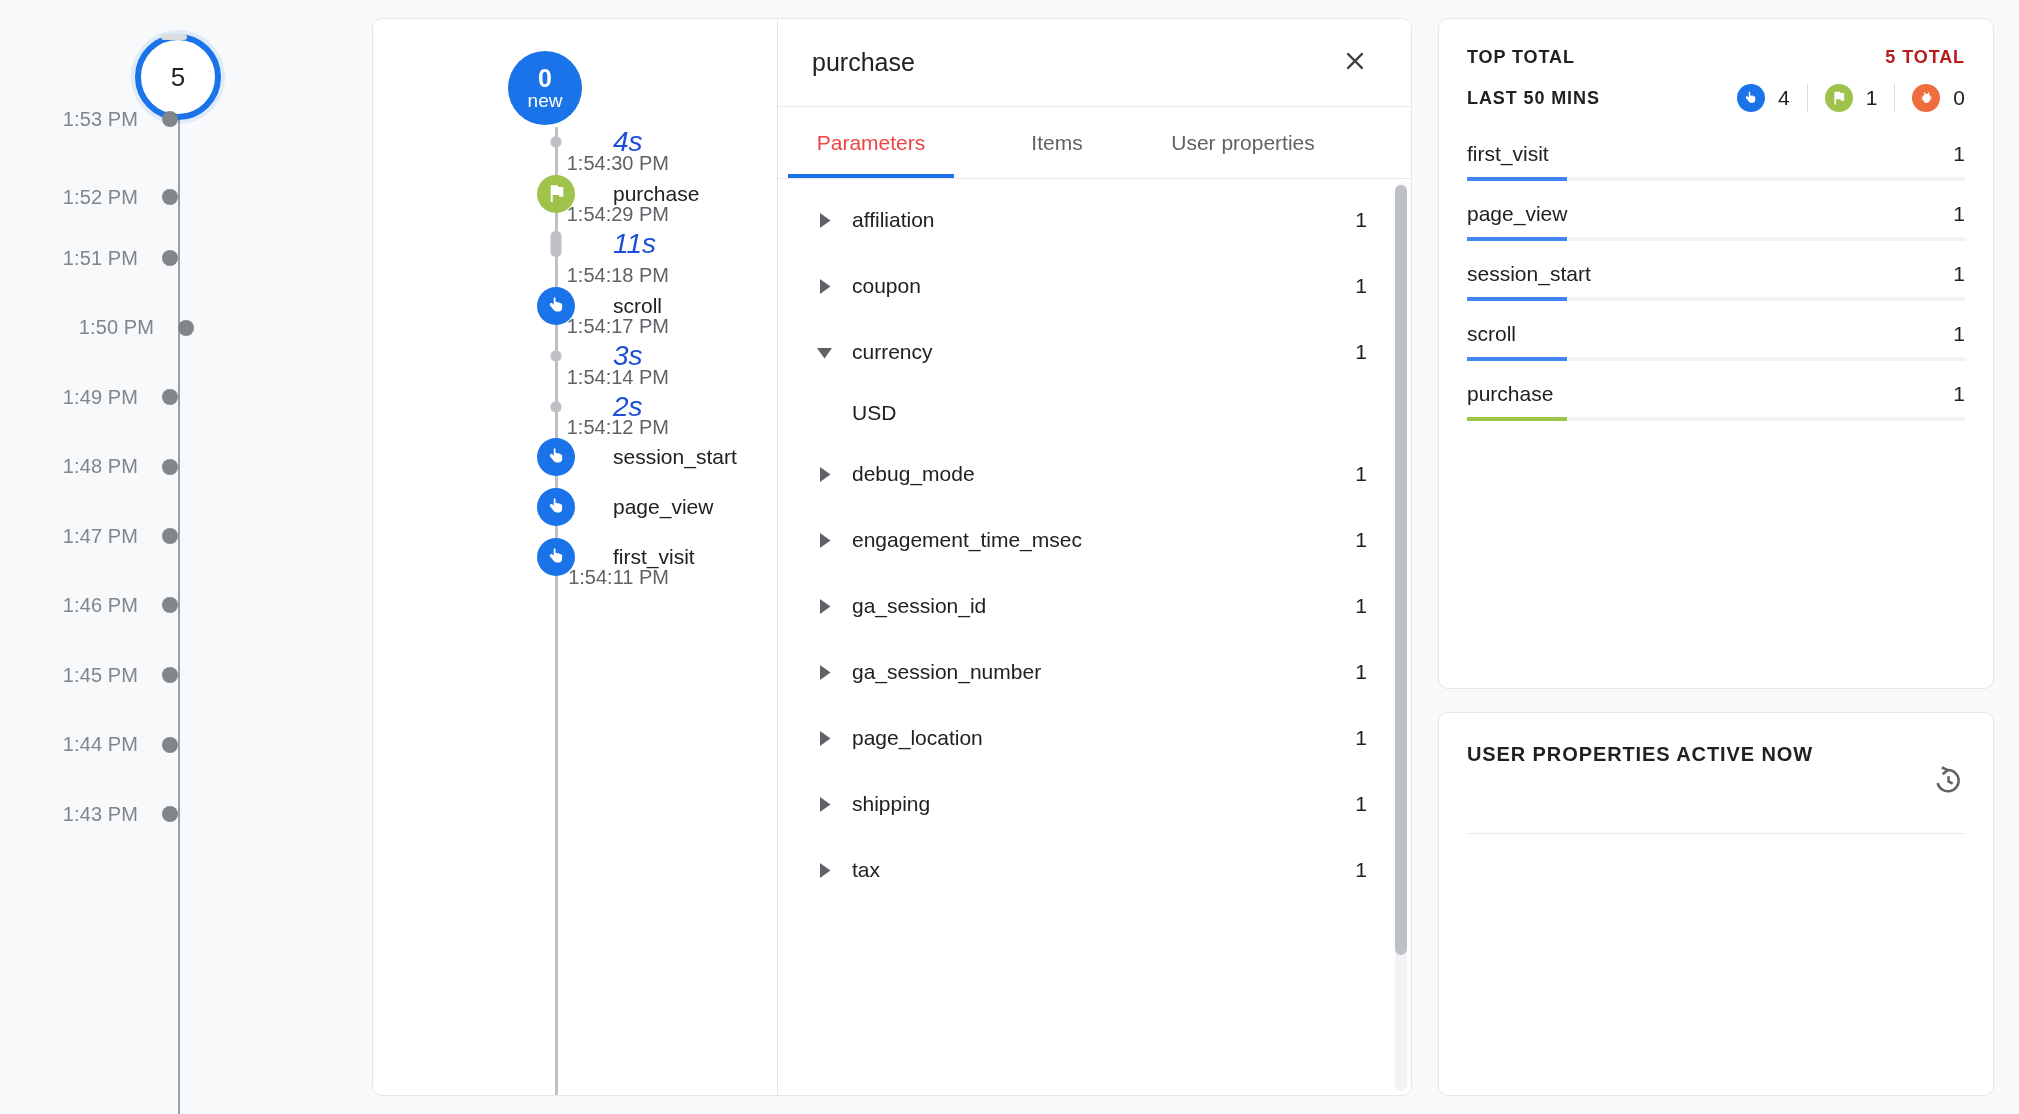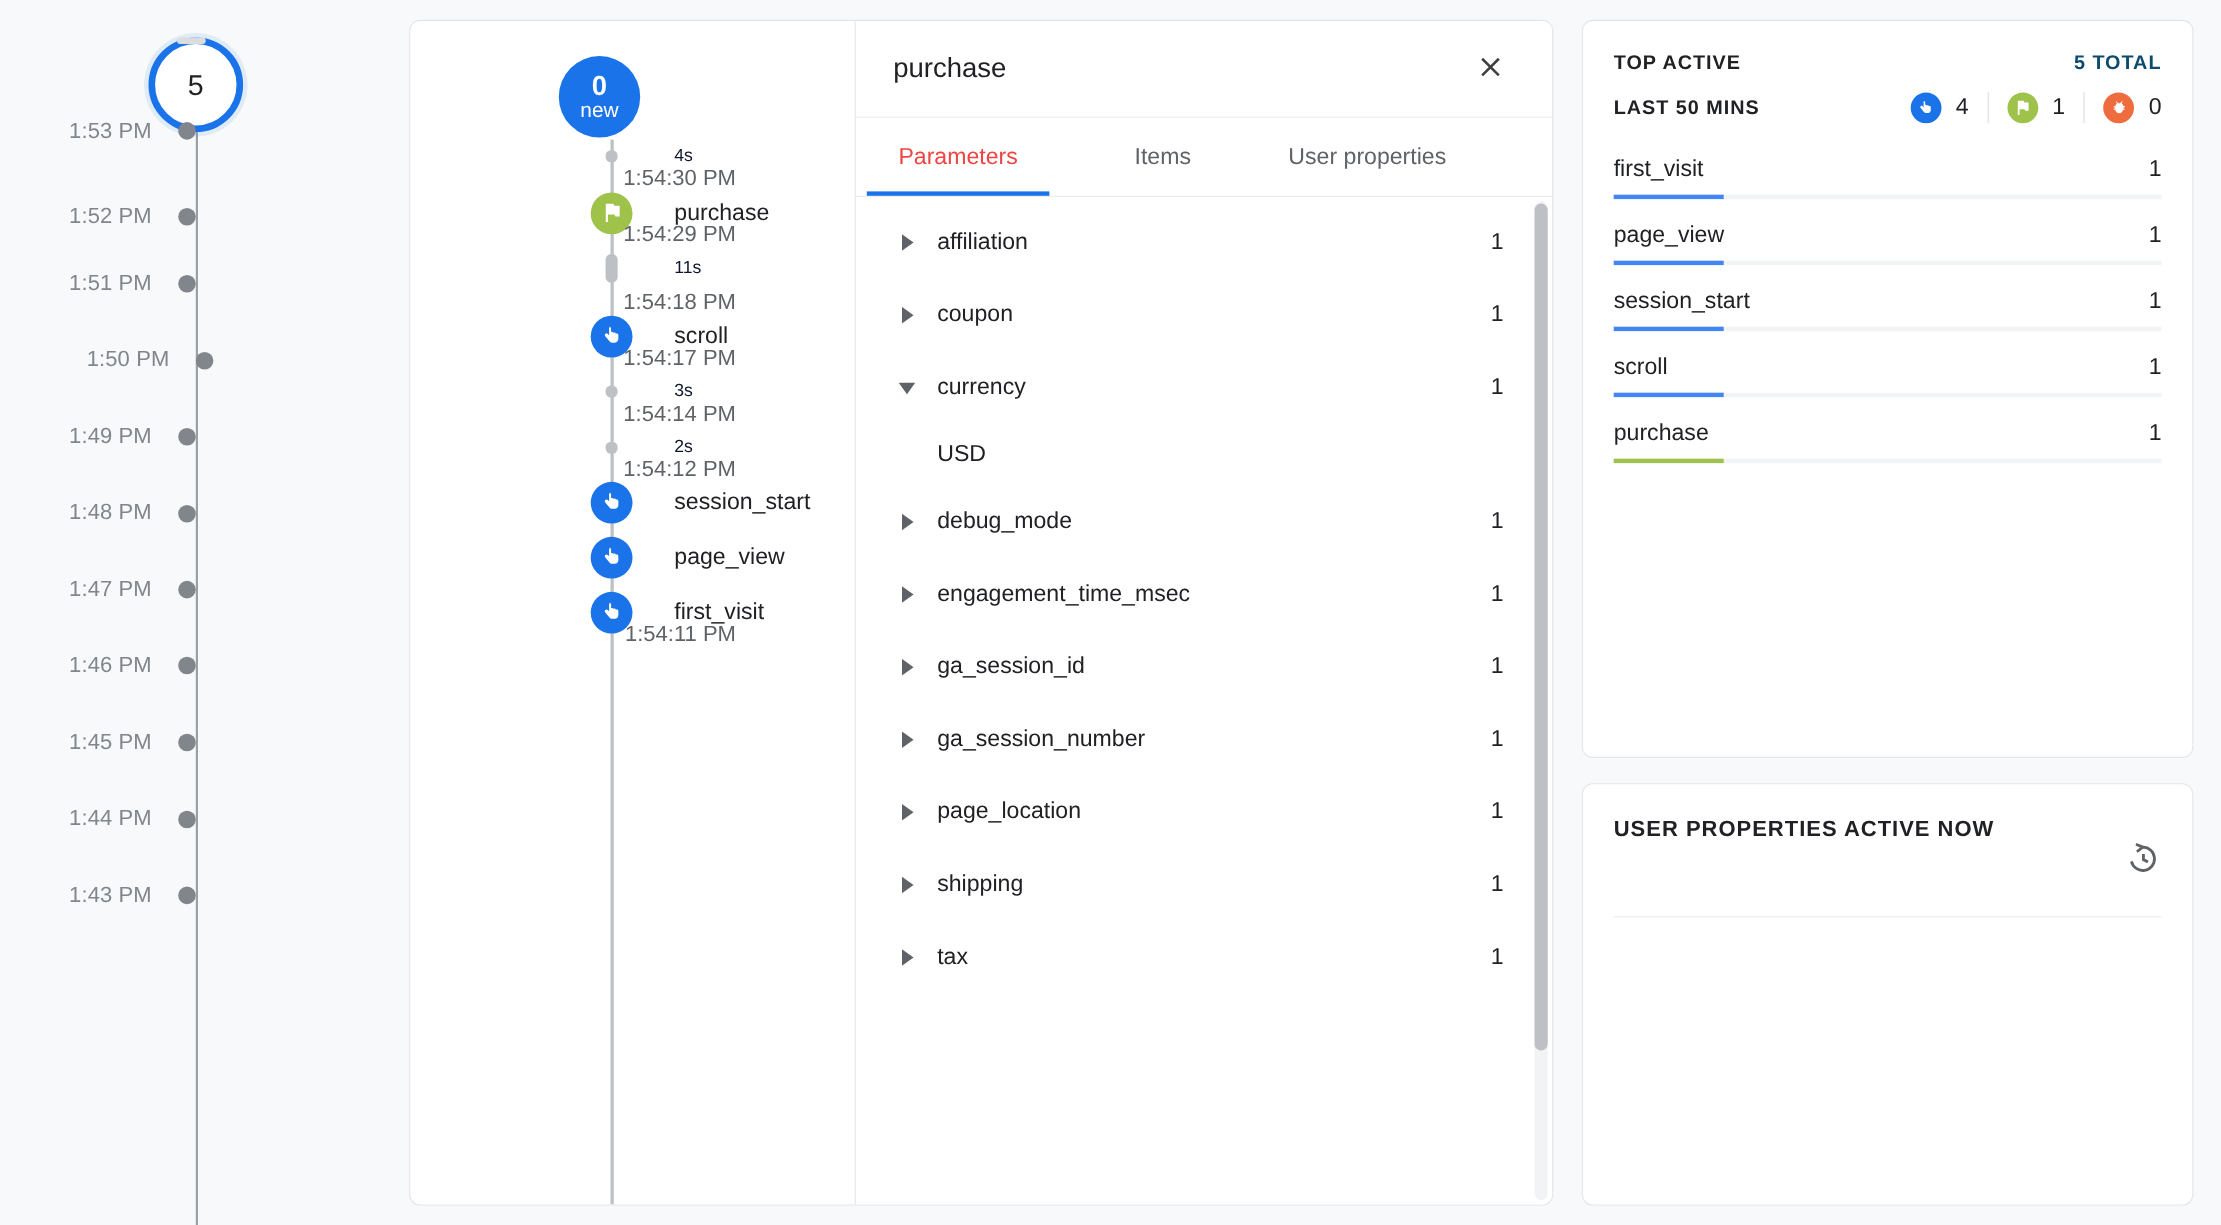--- a/index.html
+++ b/index.html
@@ -86,21 +86,21 @@
   .srow .ev-name {
     position: absolute; left: 240px; transform: translateY(-50%);
     font-size: 21px; color: #202124; white-space: nowrap;
   }
   .srow .gap-dot {
     position: absolute; left: 183px; transform: translate(-50%,-50%);
     background: #bdc1c6; border-radius: 5px;
   }
   .srow .gap-label {
     position: absolute; left: 240px; transform: translateY(-50%);
-    font-size: 16px; color: #0f172a; white-space: nowrap;
+    font-size: 28px; color: #1d4ed8; font-style: italic; white-space: nowrap;
   }
 
   
   #detail-pane {
     position: absolute; left: 404px; top: 0; right: 0; bottom: 0;
     border-left: 1px solid #e4e7ea; background: #fff;
     display: flex; flex-direction: column;
   }
   .detail-head {
     height: 88px; flex: 0 0 88px; display: flex; align-items: center;
@@ -148,21 +148,21 @@
     background: #bdc1c6; border-radius: 6px;
   }
 
   
   #top-events-card { left: 1438px; top: 18px; width: 556px; height: 671px; }
   .te-pad { padding: 28px 28px 0 28px; }
   .te-row1 { display: flex; align-items: center; justify-content: space-between; }
   .te-kicker {
     font-size: 18px; letter-spacing: .9px; color: #202124; font-weight: bold;
   }
-  .te-total { font-size: 18px; letter-spacing: .9px; color: #0c4a6e; font-weight: bold; }
+  .te-total { font-size: 18px; letter-spacing: .9px; color: #b91c1c; font-weight: bold; }
   .te-row2 {
     display: flex; align-items: center; justify-content: space-between;
     margin-top: 16px;
   }
   .te-sub { font-size: 18px; letter-spacing: .9px; color: #202124; font-weight: bold; }
   .chips { display: flex; align-items: center; }
   .chip { display: flex; align-items: center; }
   .chip .bead {
     width: 28px; height: 28px; border-radius: 50%;
     display: flex; align-items: center; justify-content: center;
@@ -450,21 +450,21 @@
           <div class="scrollbar-track"></div>
           <div class="scrollbar-thumb"></div>
         </div>
       </div>
     </div>
   </div>
 
   <div class="card" id="top-events-card">
     <div class="te-pad">
       <div class="te-row1">
-        <div class="te-kicker">TOP ACTIVE</div>
+        <div class="te-kicker">TOP TOTAL</div>
         <div class="te-total">5 TOTAL</div>
       </div>
       <div class="te-row2">
         <div class="te-sub">LAST 50 MINS</div>
         <div class="chips" id="te-chips">
             <div class="chip">
               <span class="bead" style="background:#1a73e8">
                 <svg viewBox="0 0 24 24">
                   <path d="M11.3 2.2c-1 0-1.8.8-1.8 1.8v6.6l-1.3-1.3c-.7-.7-1.8-.7-2.5 0-.6.7-.6 1.7 0 2.4l4.2 5c.6.8 1.6 1.3 2.6 1.3h2.7c1.9 0 3.5-1.6 3.5-3.5v-4c0-.9-.7-1.6-1.6-1.6-.3 0-.6.1-.8.2-.2-.7-.8-1.2-1.6-1.2-.4 0-.7.1-1 .3-.3-.5-.8-.9-1.5-.9-.2 0-.5 0-.7.1V4c0-1-.8-1.8-1.8-1.8z"></path>
                 </svg>

